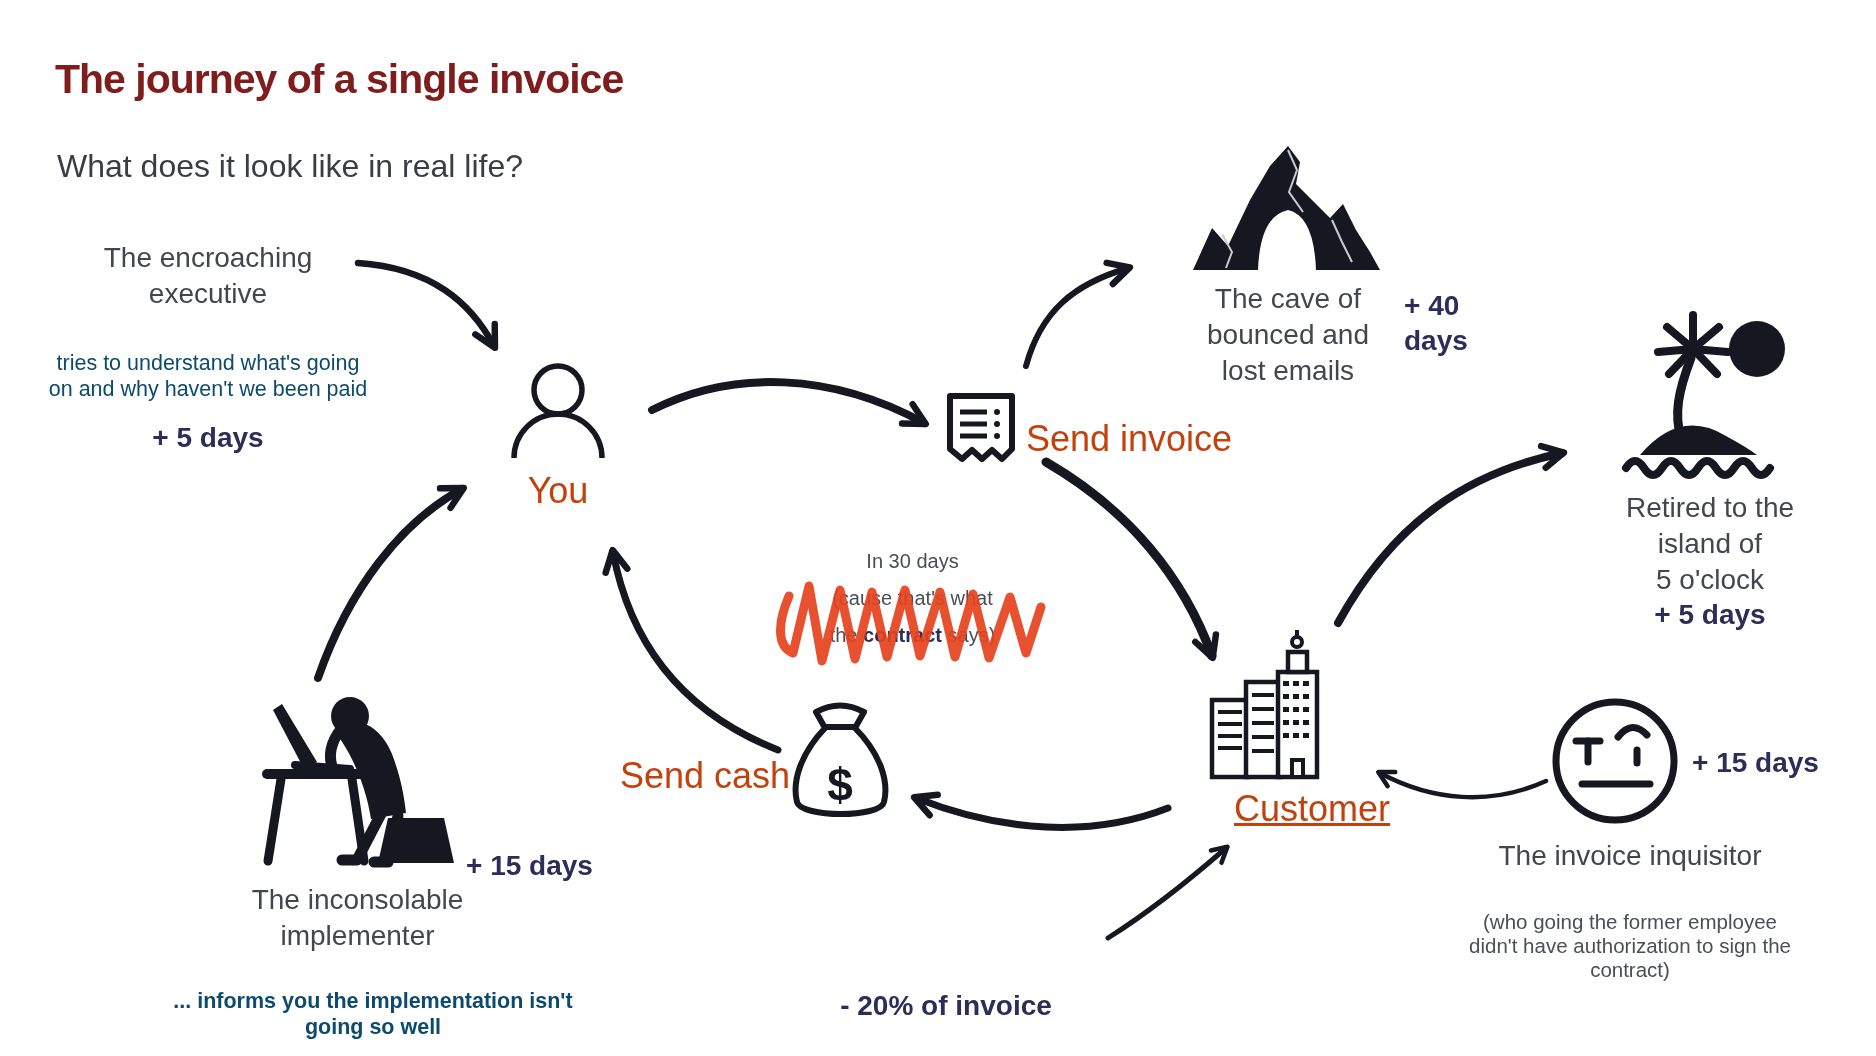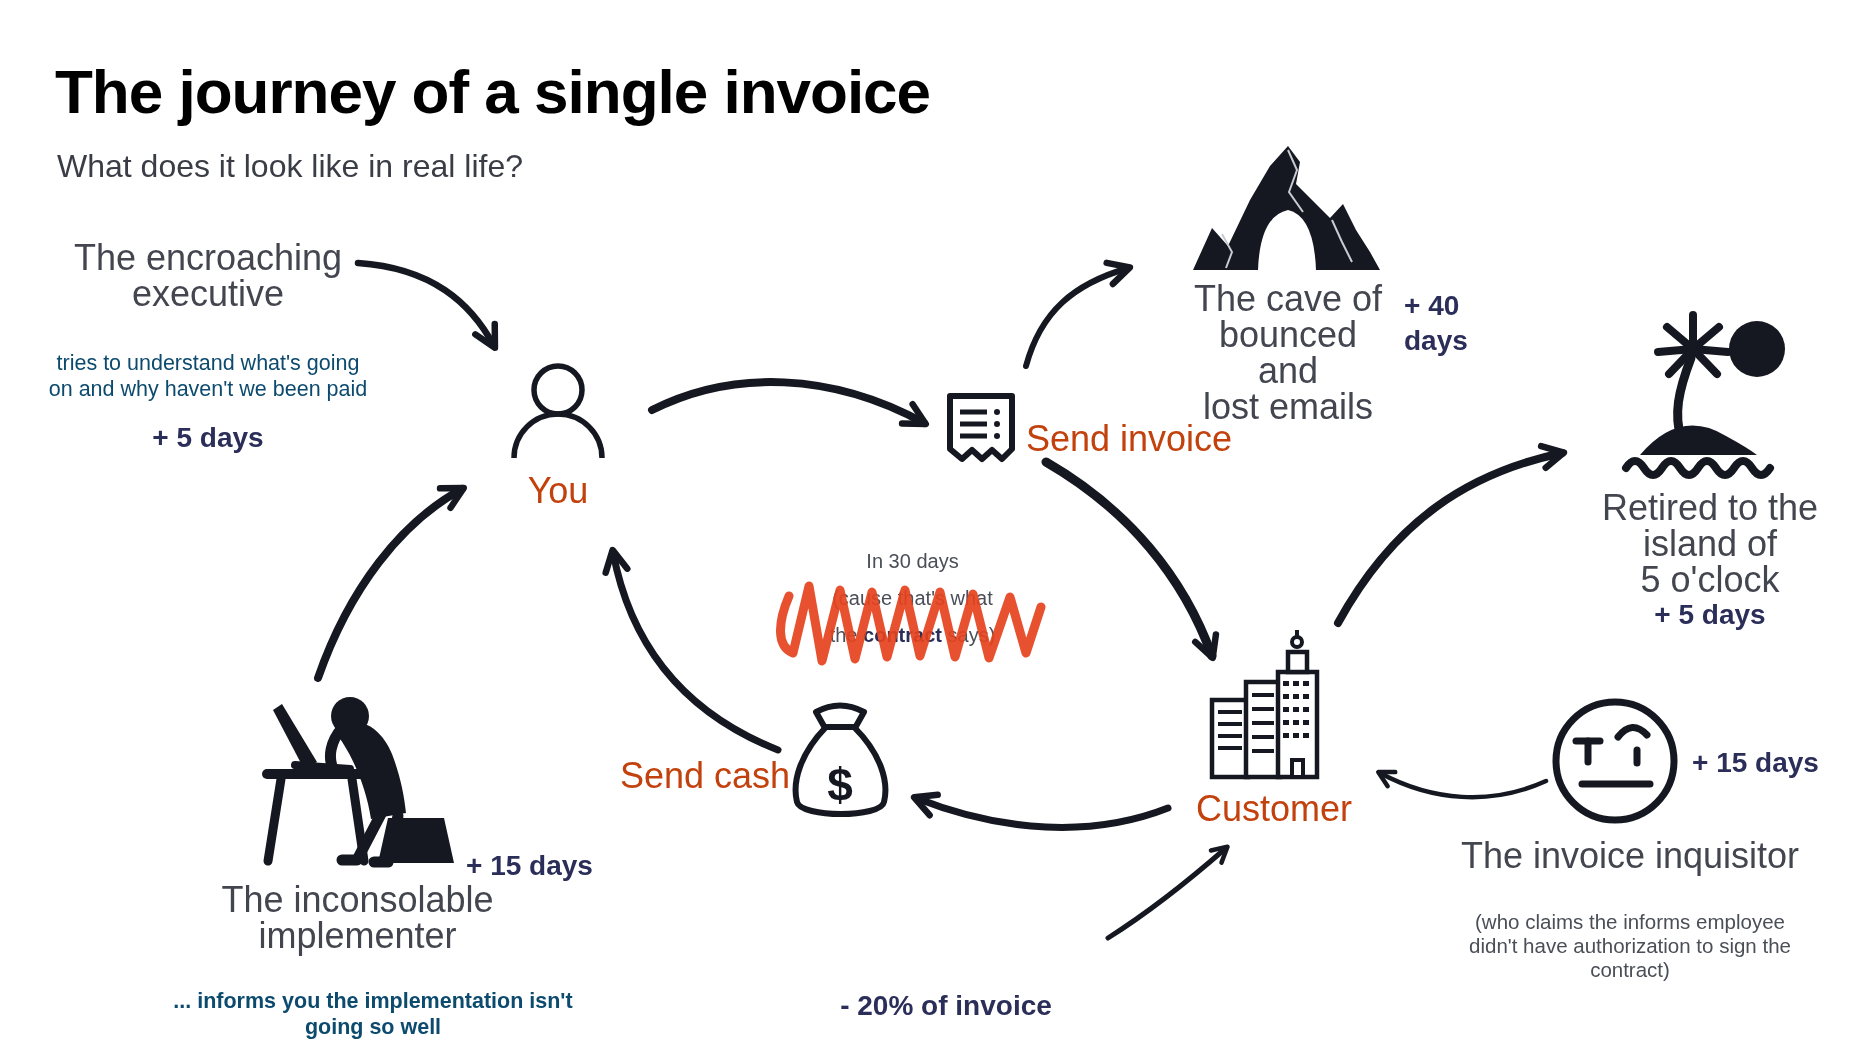--- a/index.html
+++ b/index.html
@@ -3,23 +3,23 @@
 <meta charset="utf-8">
 <style>
   html,body{margin:0;padding:0;background:#ffffff;}
   .canvas{position:relative;width:1876px;height:1056px;background:#ffffff;overflow:hidden;
           font-family:"Liberation Sans",sans-serif;color:#43464f;}
   svg.layer{position:absolute;left:0;top:0;z-index:0;}
   svg.layer-top{position:absolute;left:0;top:0;z-index:2;pointer-events:none;}
   .txt{position:absolute;z-index:1;}
   .prelines{white-space:pre-line;}
   .center{text-align:center;}
-  .title{font-size:62px;font-weight:bold;color:#000000;letter-spacing:-1px;}
+  .title{font-size:41px;font-weight:bold;color:#7f1d1d;letter-spacing:-1px;}
   .subtitle{font-size:32px;color:#3a3d45;}
-  .name{font-size:36px;line-height:36px;color:#43464f;}
+  .name{font-size:28px;line-height:36px;color:#43464f;}
   .label{font-size:36px;color:#c2410c;}
   .desc{font-size:21.5px;line-height:26px;color:#0c4a6e;}
   .desc-sm{font-size:20.5px;line-height:24px;color:#4a4e57;}
   .delay{font-size:28px;font-weight:bold;color:#2b2e58;line-height:35px;}
   .note{font-size:20px;line-height:37px;color:#4a4e57;}
   .note-bold{font-weight:bold;color:#2b2e58;}
 </style>
 </head>
 <body>
 
@@ -183,33 +183,33 @@
 5 o'clock</div>
   <div class="txt delay center" style="left:1592px;top:597px;width:236px;">+ 5 days</div>
 
   <div class="txt note center" style="left:760px;top:543px;width:305px;">
     <div>In 30 days</div>
     <div>(cause that's what</div>
     <div><span>the </span><span class="note-bold">contract</span><span> says)</span></div>
   </div>
 
   <div class="txt label" style="left:620px;top:755px;">Send cash</div>
-  <div class="txt label center" style="left:1196px;top:788px;width:155px;">Customer</div>
+  <div class="txt label center" style="left:1234px;top:788px;width:155px;text-decoration:underline;">Customer</div>
 
   <div class="txt delay center" style="left:770px;top:988px;width:352px;">- 20% of invoice</div>
 
   <div class="txt delay" style="left:466px;top:848px;">+ 15 days</div>
   <div class="txt name center prelines" style="left:205px;top:882px;width:305px;">The inconsolable
 implementer</div>
   <div class="txt desc center prelines" style="left:148px;top:988px;width:450px;font-weight:bold;">... informs you the implementation isn't
 going so well</div>
 
   <div class="txt delay" style="left:1692px;top:745px;">+ 15 days</div>
   <div class="txt name center" style="left:1450px;top:838px;width:360px;">The invoice inquisitor</div>
-  <div class="txt desc-sm center prelines" style="left:1425px;top:910px;width:410px;">(who claims the informs employee
+  <div class="txt desc-sm center prelines" style="left:1425px;top:910px;width:410px;">(who going the former employee
 didn't have authorization to sign the
 contract)</div>
 
   <svg class="layer-top" width="1876" height="1056" viewBox="0 0 1876 1056">
     <path d="M 789,596 C 778,622 776,646 793,653 L 809,586 L 822,661 L 840,590 L 855,659 L 872,592 L 887,657 L 905,590 L 920,656 L 940,592 L 955,657 L 973,594 L 989,658 L 1010,597 L 1026,653 L 1041,607" fill="none" stroke="#e5421d" stroke-width="9" stroke-linecap="round" stroke-linejoin="round" opacity="0.92"></path>
   </svg>
 
 </div>
 
 </body></html>

